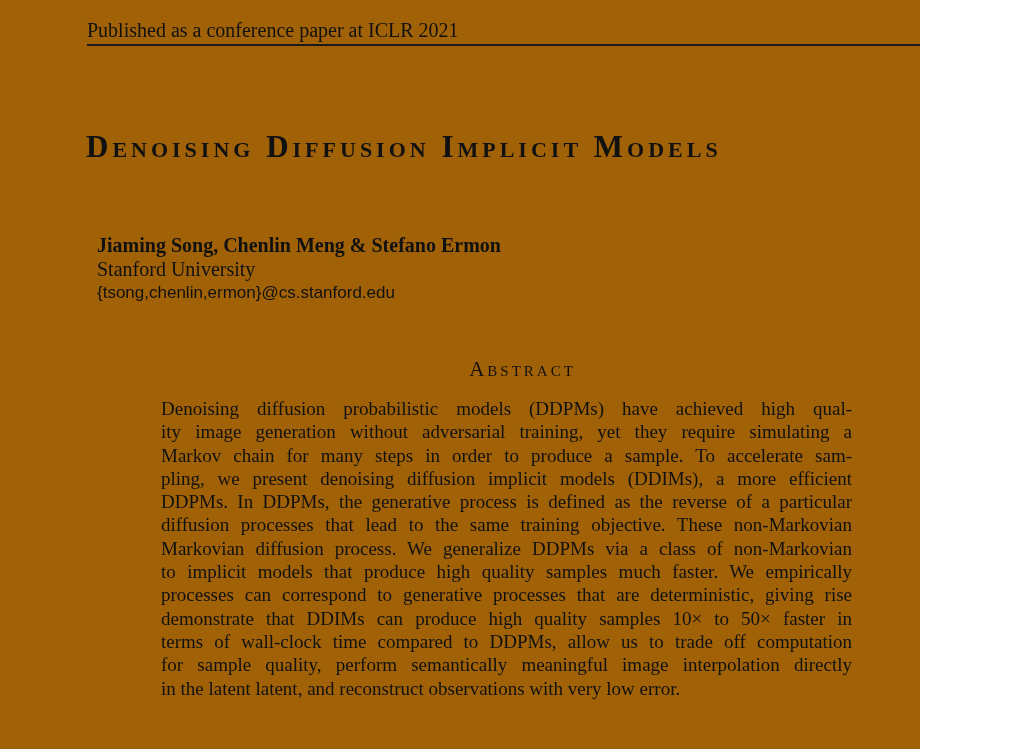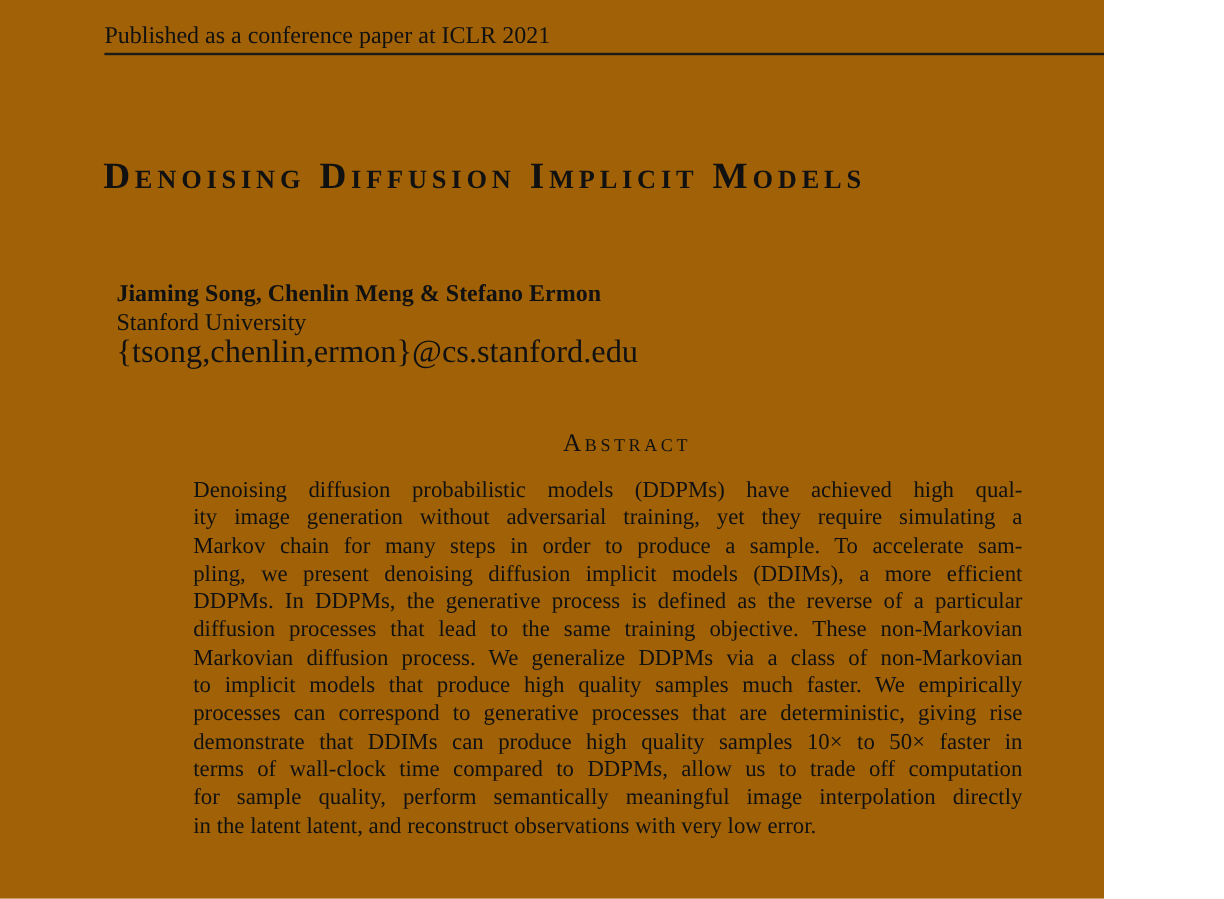--- a/index.html
+++ b/index.html
@@ -43,22 +43,22 @@
   .author-block {
     position: absolute;
     left: 97px;
     top: 204px;
     font-size: 20px;
     line-height: 24px;
     margin-top: 29px;
   }
   .author-names { font-weight: bold; }
   .author-email {
-    font-family: Liberation Serif, serif;
-    font-size: 27px;
+    font-family: Liberation Sans, sans-serif;
+    font-size: 17px;
     line-height: 24px;
     white-space: nowrap;
   }
   .abstract-heading {
     position: absolute;
     left: 161px;
     top: 343px;
     width: 691px;
     margin: 16px;
     text-align: center;

